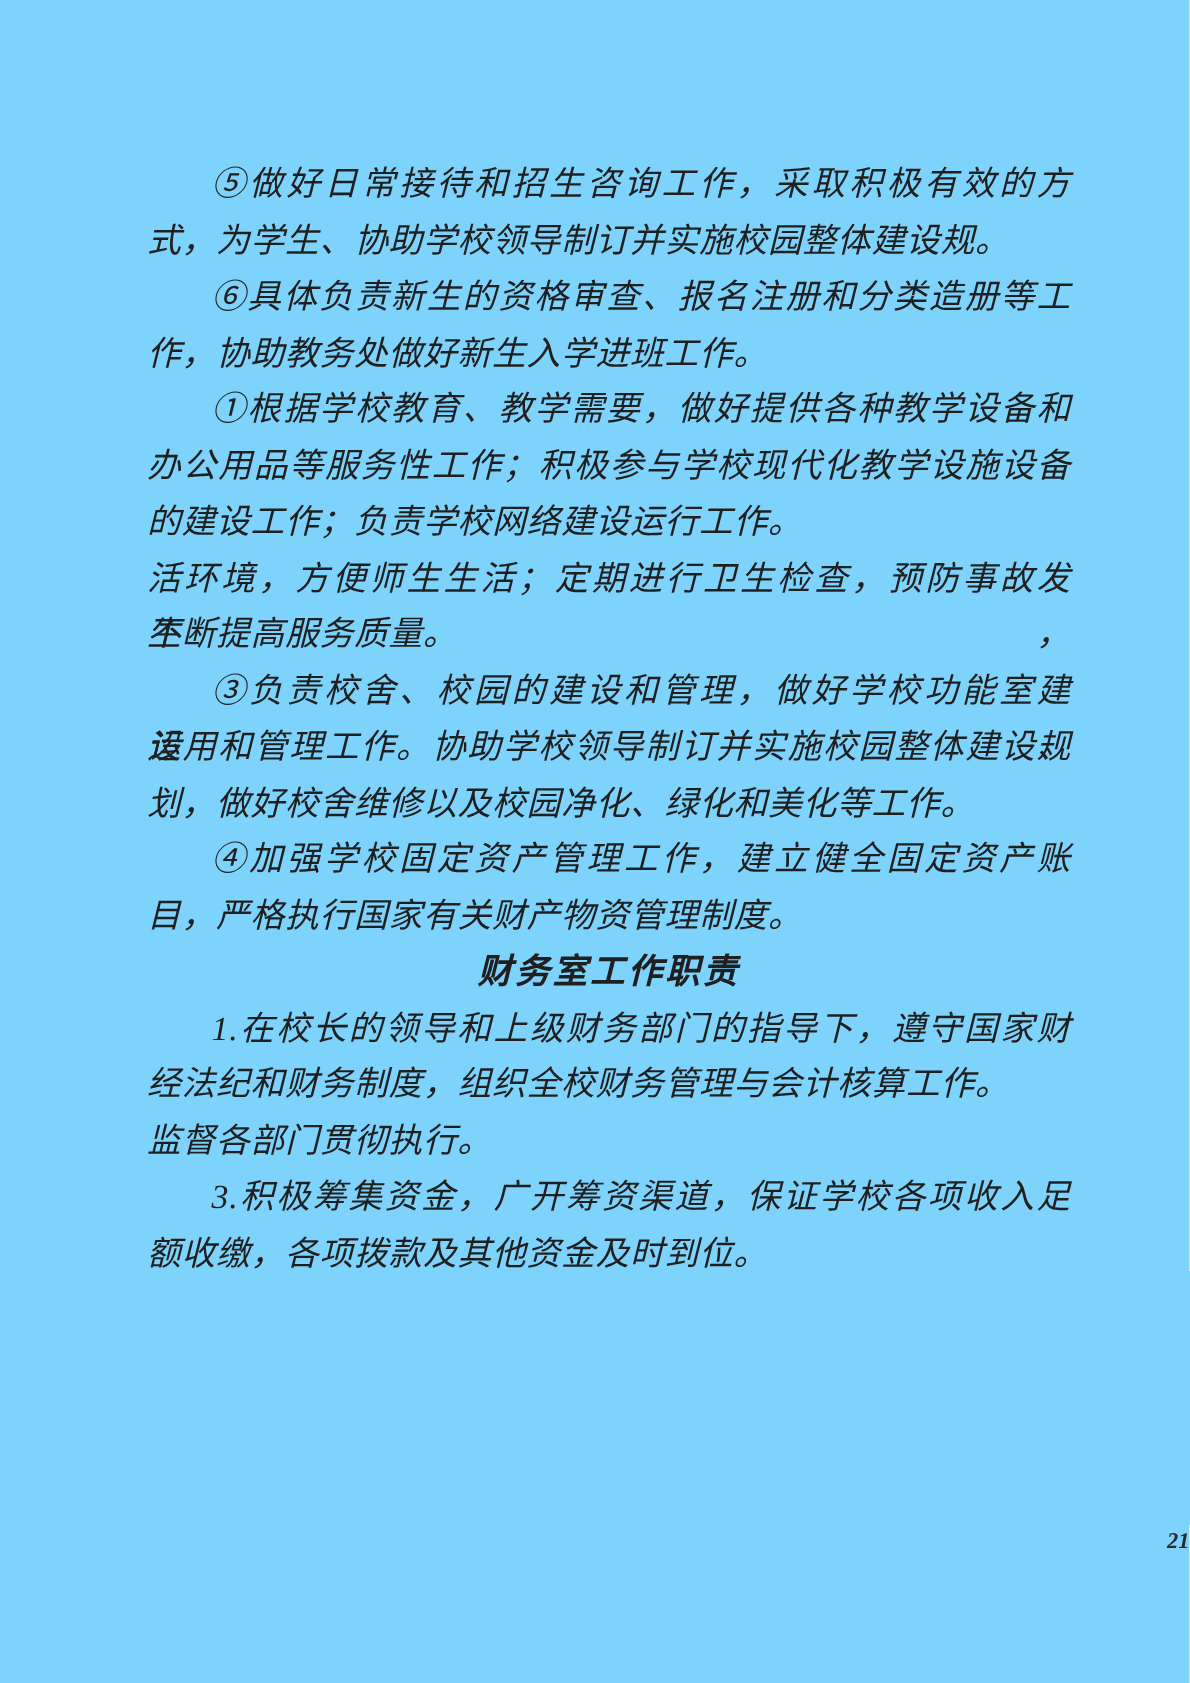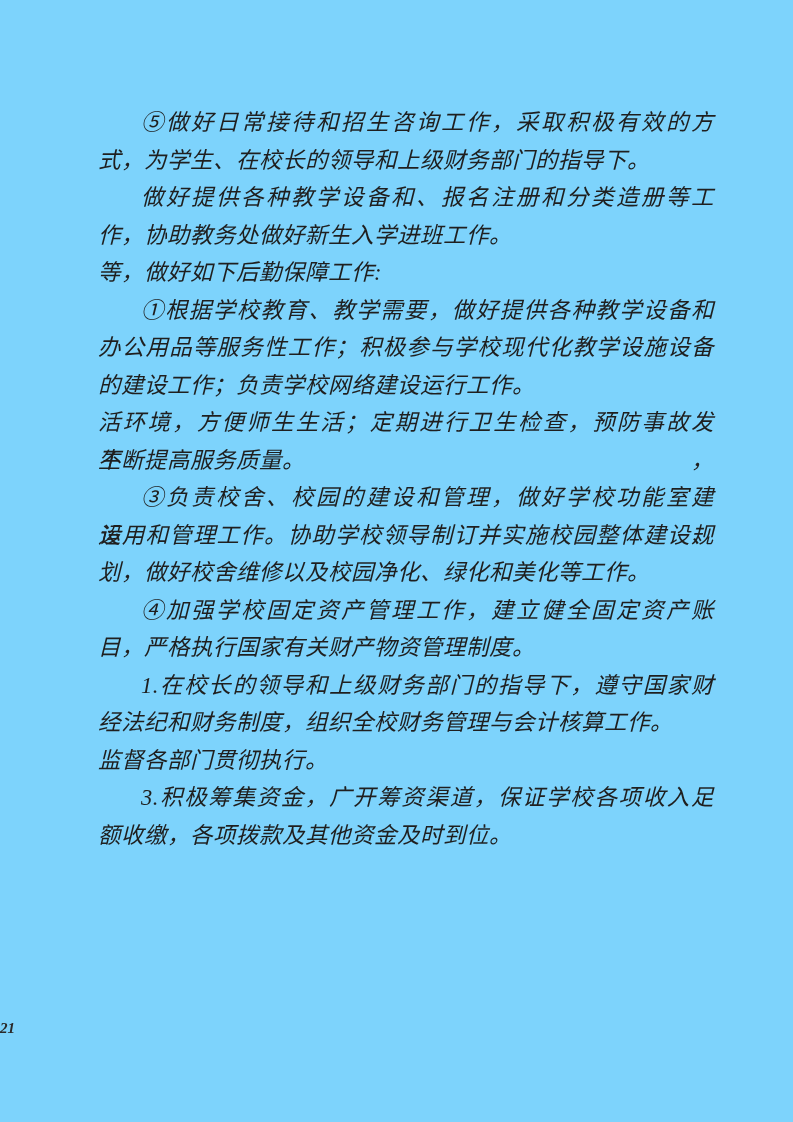--- a/index.html
+++ b/index.html
@@ -37,55 +37,55 @@
     text-align: center;
     text-align-last: center;
     font-size: 23px;
     letter-spacing: 2px;
   }
   .page-number {
     position: absolute;
     left: 0;
     right: 0;
     top: 1020px;
-    text-align: left;
+    text-align: right;
     font-size: 15px;
     font-weight: bold;
     color: #2a2a2a;
     font-family: "Liberation Serif", "DejaVu Serif", serif;
   }
 </style>
 </head>
 <body>
 
 <div class="page">
   <div class="text-block">
 
     <div class="line ind j">⑤做好日常接待和招生咨询工作，采取积极有效的方</div>
-    <div class="line">式，为学生、在校长的领导和上级财务部门的指导下。</div>
+    <div class="line">式，为学生、协助学校领导制订并实施校园整体建设规。</div>
 
-    <div class="line ind j">做好提供各种教学设备和、报名注册和分类造册等工</div>
+    <div class="line ind j">⑥具体负责新生的资格审查、报名注册和分类造册等工</div>
     <div class="line">作，协助教务处做好新生入学进班工作。</div>
 
-    <div class="line">等，做好如下后勤保障工作:</div>
 
     <div class="line ind j">①根据学校教育、教学需要，做好提供各种教学设备和</div>
     <div class="line j">办公用品等服务性工作；积极参与学校现代化教学设施设备</div>
     <div class="line">的建设工作；负责学校网络建设运行工作。</div>
 
     <div class="line j">活环境，方便师生生活；定期进行卫生检查，预防事故发生，</div>
     <div class="line">不断提高服务质量。</div>
 
     <div class="line ind j">③负责校舍、校园的建设和管理，做好学校功能室建设、</div>
     <div class="line j">运用和管理工作。协助学校领导制订并实施校园整体建设规</div>
     <div class="line">划，做好校舍维修以及校园净化、绿化和美化等工作。</div>
 
     <div class="line ind j">④加强学校固定资产管理工作，建立健全固定资产账</div>
     <div class="line">目，严格执行国家有关财产物资管理制度。</div>
 
+    <div class="line heading">财务室工作职责</div>
 
     <div class="line ind j">1.在校长的领导和上级财务部门的指导下，遵守国家财</div>
     <div class="line">经法纪和财务制度，组织全校财务管理与会计核算工作。</div>
 
     <div class="line">监督各部门贯彻执行。</div>
 
     <div class="line ind j">3.积极筹集资金，广开筹资渠道，保证学校各项收入足</div>
     <div class="line">额收缴，各项拨款及其他资金及时到位。</div>
 
   </div>

